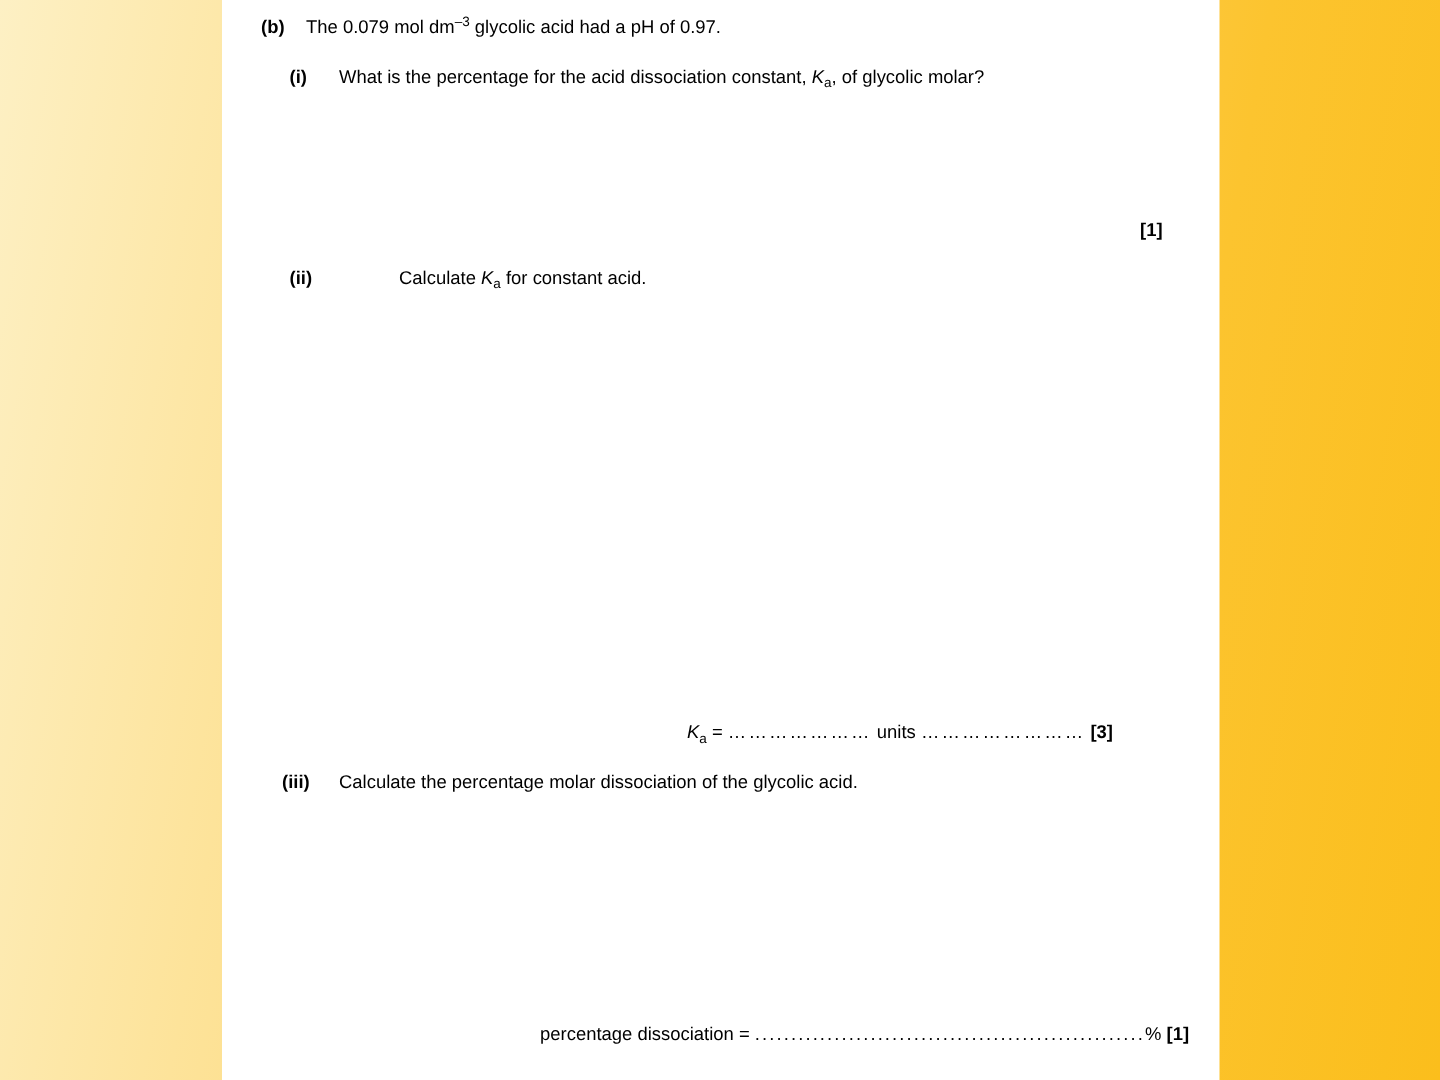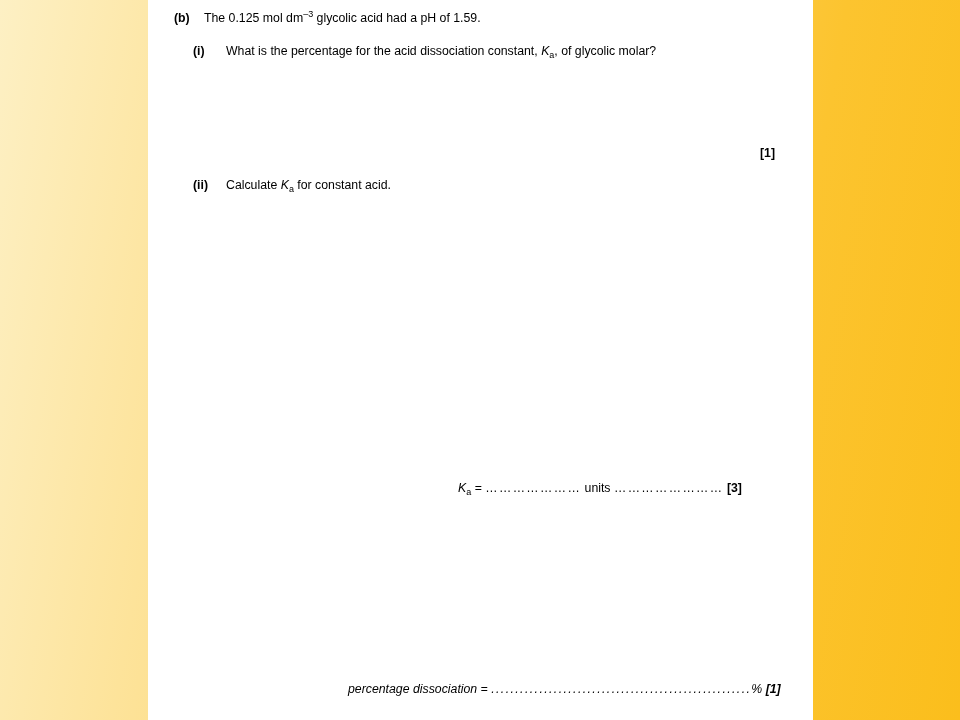--- a/index.html
+++ b/index.html
@@ -55,41 +55,41 @@
     flex: 0 1 auto;
     white-space: nowrap;
   }
 
   
   .q-b { left: 26px; top: 10px; }
   .q-b .lbl { width: 30px; }
 
   
   .q-i   { left: 45px; top: 43px; }
-  .q-ii  { left: 45px; top: 177px; }
+  .q-ii  { left: 45px; top: 177px; gap: 40px; }
   .q-iii { left: 40px; top: 513px; }
   .q-i .lbl   { width: 33px; }
   .q-ii .lbl  { width: 33px; }
   .q-iii .lbl { width: 38px; }
 
   .marks {
     position: absolute;
     font-weight: bold;
     font-size: 12.3px;
   }
   .marks-1 { left: 612px; top: 145px; }
 
   .answer-line {
     position: absolute;
     white-space: nowrap;
     font-size: 12.3px;
     text-align: center;
   }
   .ans-ka { left: 310px; top: 480px; }
-  .ans-pd { left: 200px; top: 681px; font-style: italic; }
+  .ans-pd { left: 212px; top: 681px; }
 
   .dots { letter-spacing: 1.4px; }
 
   em.var {
     font-style: italic;
   }
   sub {
     font-size: 9px;
     vertical-align: baseline;
     position: relative;
@@ -105,35 +105,39 @@
 </style>
 </head>
 <body>
 
 <div class="stage">
   <div class="page">
     <div class="page-inner">
 
       <div class="row q-b">
         <span class="lbl">(b)</span>
-        <span class="txt"><span>The 0.125</span>&nbsp;<span>mol dm</span><sup>–3</sup><span> glycolic acid had a pH of 1.59.</span></span>
+        <span class="txt"><span>The 0.079</span>&nbsp;<span>mol dm</span><sup>–3</sup><span> glycolic acid had a pH of 0.97.</span></span>
       </div>
 
       <div class="row q-i">
         <span class="lbl">(i)</span>
         <span class="txt"><span>What is the percentage for the acid dissociation constant, </span><em class="var">K</em><sub>a</sub><span>, of glycolic molar?</span></span>
       </div>
 
       <div class="marks marks-1">[1]</div>
 
       <div class="row q-ii">
         <span class="lbl">(ii)</span>
         <span class="txt"><span>Calculate </span><em class="var">K</em><sub>a</sub><span> for constant acid.</span></span>
       </div>
 
       <div class="answer-line ans-ka"><em class="var">K</em><sub>a</sub><span> = </span><span class="dots">…………………</span><span> units </span><span class="dots">……………………</span>&nbsp;<span class="bold">[3]</span></div>
 
+      <div class="row q-iii">
+        <span class="lbl">(iii)</span>
+        <span class="txt">Calculate the percentage molar dissociation of the glycolic acid.</span>
+      </div>
 
       <div class="answer-line ans-pd"><span>percentage dissociation = </span><span class="dots">......................................................</span><span>% </span><span class="bold">[1]</span></div>
 
     </div>
   </div>
 </div>
 
 </body></html>

